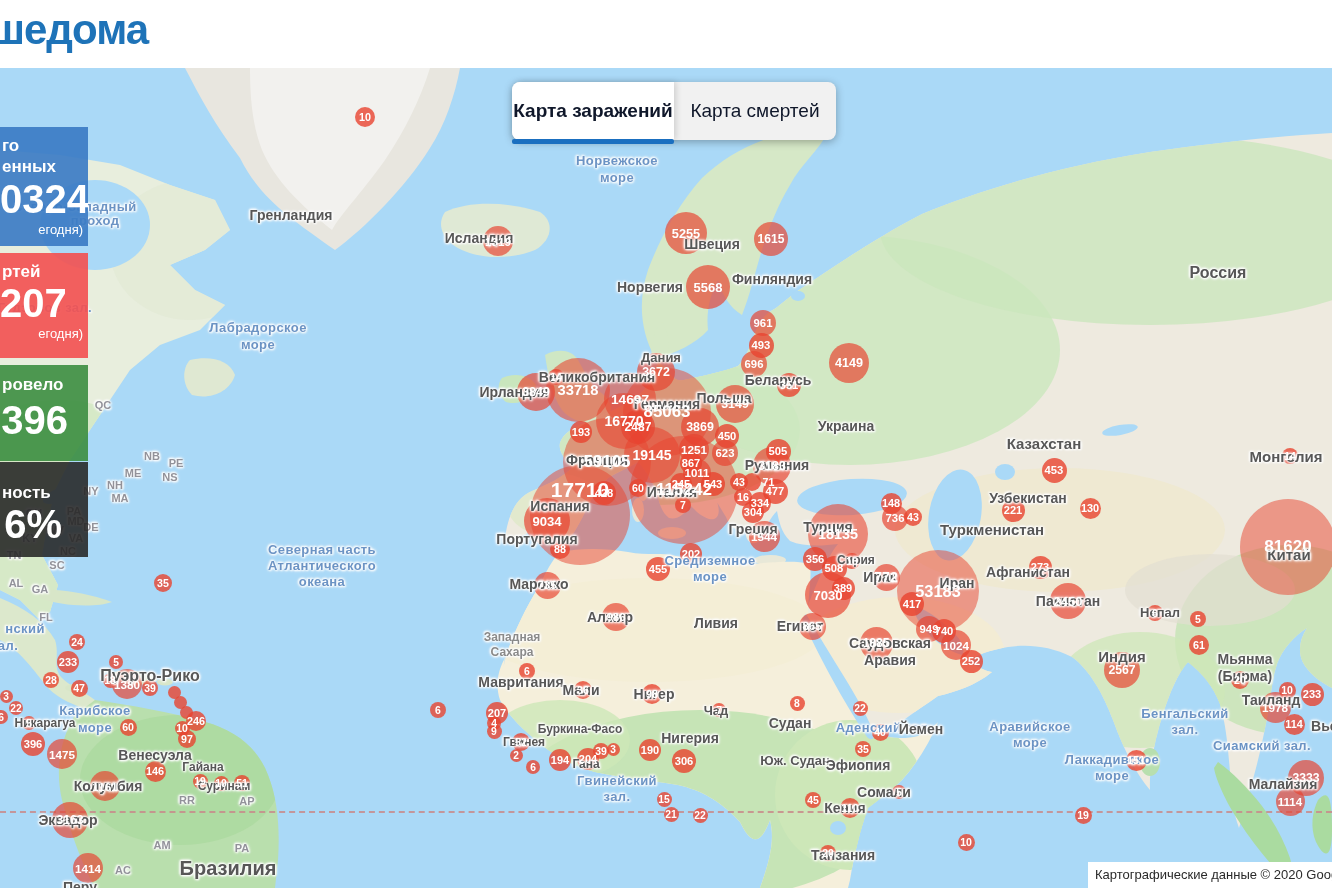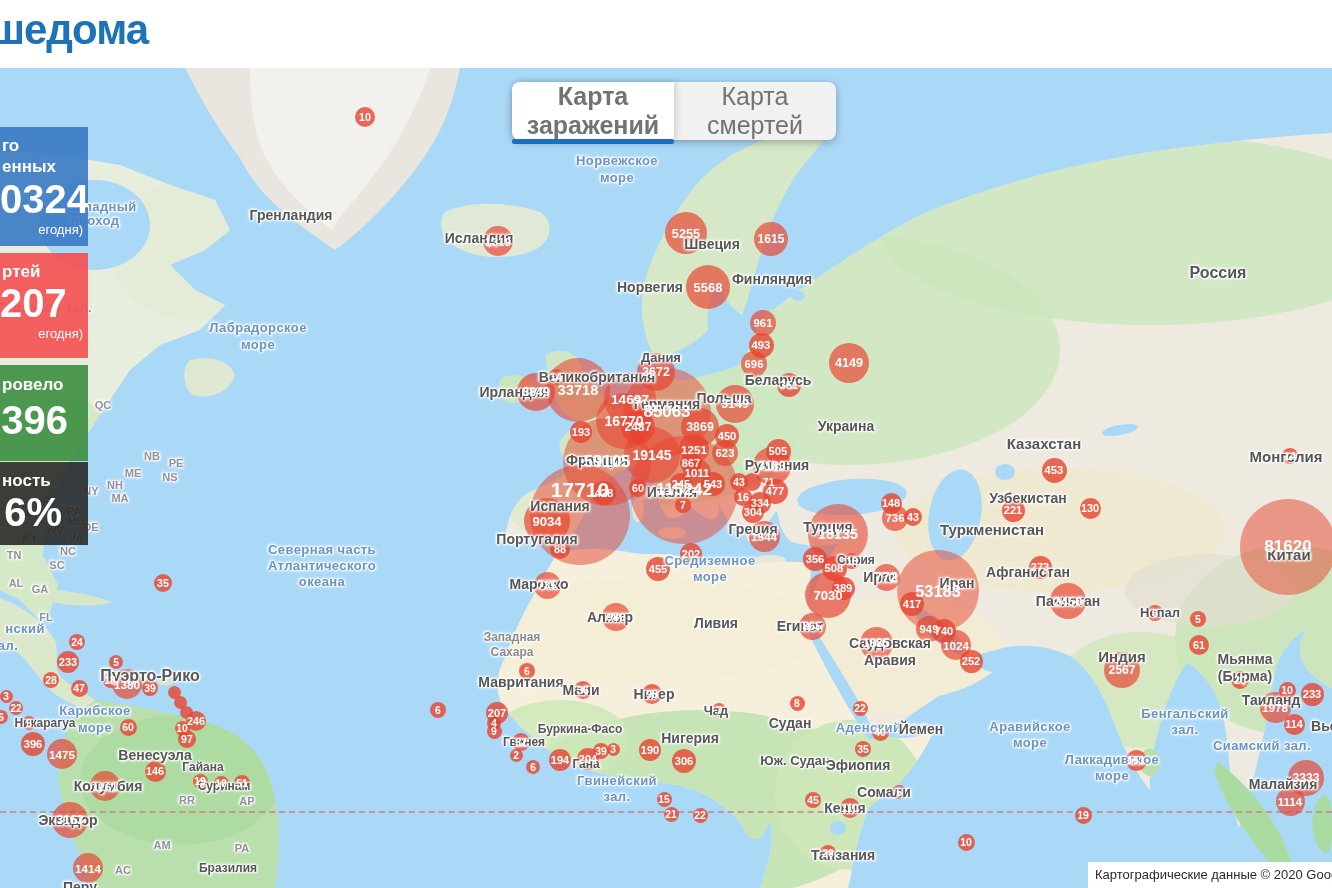--- a/index.html
+++ b/index.html
@@ -19,37 +19,37 @@
   .lbl{position:absolute;transform:translate(-50%,-50%);white-space:nowrap;
        text-shadow:0 0 3px #fff,0 0 3px #fff,0 0 4px #fff,1px 1px 2px #fff,-1px -1px 2px #fff;}
   .lbl.c{color:#575757;font-weight:bold;font-size:14px;}
   .lbl.w{color:#6b93c4;font-weight:bold;font-size:13px;letter-spacing:.4px;}
   .lbl.s{color:#92929a;font-weight:bold;font-size:11px;}
   .lbl.r{color:#8a8a8a;font-weight:bold;font-size:12px;}
   
   #tabs{position:absolute;left:512px;top:82px;width:324px;height:58px;z-index:22;
         background:#f1f1f1;border-radius:8px;box-shadow:0 2px 8px rgba(0,0,0,.3);display:flex;}
   .tab{flex:1;display:flex;align-items:center;justify-content:center;text-align:center;
-       font-size:25px;line-height:1.15;color:#737373;cursor:pointer;}
+       font-size:19px;line-height:1.15;color:#0f172a;cursor:pointer;}
   #tab-inf{background:#fff;font-weight:800;border-radius:8px 0 0 8px;position:relative;
        box-shadow:2px 0 6px rgba(0,0,0,.15);}
   #tab-inf:after{content:"";position:absolute;left:0;bottom:-4px;width:100%;height:5px;background:#1a6fc0;border-radius:2px;}
   #tab-death{border-radius:0 8px 8px 0;}
   
   .card{position:absolute;left:0;width:88px;z-index:21;color:#fff;overflow:hidden;}
   .card .l1,.card .l2{font-size:17px;font-weight:800;padding-left:2px;line-height:1.25;}
   .card .val{font-size:40px;font-weight:700;line-height:1.05;text-align:right;}
   .card .sub{font-size:13px;text-align:right;padding-right:5px;padding-top:2px;}
   #card-infected{top:127px;height:111px;background:rgba(60,124,196,.92);padding-top:8px;}
   #card-infected .val{padding-right:3px;}
   #card-deaths{top:253px;height:97px;background:rgba(242,82,82,.92);padding-top:8px;}
   #card-deaths .val{padding-right:24px;}
   #card-recovered{top:365px;height:87px;background:rgba(63,143,67,.92);padding-top:9px;}
   #card-recovered .val{padding-right:20px;padding-top:4px;}
-  #card-mortality{top:462px;height:75px;background:rgba(36,36,36,.88);padding-top:8px;}
+  #card-mortality{top:462px;height:75px;background:rgba(36,36,36,.88);padding-top:20px;}
   #card-mortality .val{padding-right:26px;}
   
   #timeline{position:absolute;left:512px;top:813px;width:300px;height:75px;background:#fff;
     border-radius:14px 14px 0 0;box-shadow:0 2px 12px rgba(0,0,0,.3);z-index:22;}
   #track{position:absolute;left:24px;top:21px;width:252px;height:5px;background:#d6d6d6;border-radius:3px;}
   #knob{position:absolute;left:259px;top:11px;width:24px;height:24px;border-radius:50%;background:#1a6fc0;cursor:pointer;}
   #tl-start{position:absolute;left:24px;top:40px;font-size:21px;color:#9a9a9a;}
   #tl-end{position:absolute;right:22px;top:40px;font-size:21px;color:#9a9a9a;}
   
   #attr{position:absolute;left:1088px;top:862px;width:244px;height:26px;background:#fff;z-index:21;
@@ -386,21 +386,21 @@
       <span class="lbl c" style="left: 845px; top: 808px;">Кения</span>
       <span class="lbl c" style="left: 843px; top: 855px;">Танзания</span>
       <span class="lbl c" style="left: 45px; top: 723px; font-size: 12px;">Никарагуа</span>
       <span class="lbl c" style="left: 150px; top: 676px; font-size: 16px;">Пуэрто-Рико</span>
       <span class="lbl c" style="left: 155px; top: 755px;">Венесуэла</span>
       <span class="lbl c" style="left: 203px; top: 767px; font-size: 12px;">Гайана</span>
       <span class="lbl c" style="left: 224px; top: 786px; font-size: 12px;">Суринам</span>
       <span class="lbl c" style="left: 108px; top: 786px;">Колумбия</span>
       <span class="lbl c" style="left: 68px; top: 820px;">Эквадор</span>
       <span class="lbl c" style="left: 80px; top: 887px;">Перу</span>
-      <span class="lbl c" style="left: 228px; top: 868px; font-size: 12px;">Бразилия</span>
+      <span class="lbl c" style="left: 228px; top: 868px; font-size: 20px;">Бразилия</span>
       <span class="lbl s" style="left: 103px; top: 405px;">QC</span>
       <span class="lbl s" style="left: 152px; top: 456px;">NB</span>
       <span class="lbl s" style="left: 176px; top: 463px;">PE</span>
       <span class="lbl s" style="left: 133px; top: 473px;">ME</span>
       <span class="lbl s" style="left: 170px; top: 477px;">NS</span>
       <span class="lbl s" style="left: 115px; top: 485px;">NH</span>
       <span class="lbl s" style="left: 91px; top: 491px;">NY</span>
       <span class="lbl s" style="left: 120px; top: 498px;">MA</span>
       <span class="lbl s" style="left: 74px; top: 511px;">PA</span>
       <span class="lbl s" style="left: 34px; top: 513px;">OH</span>

